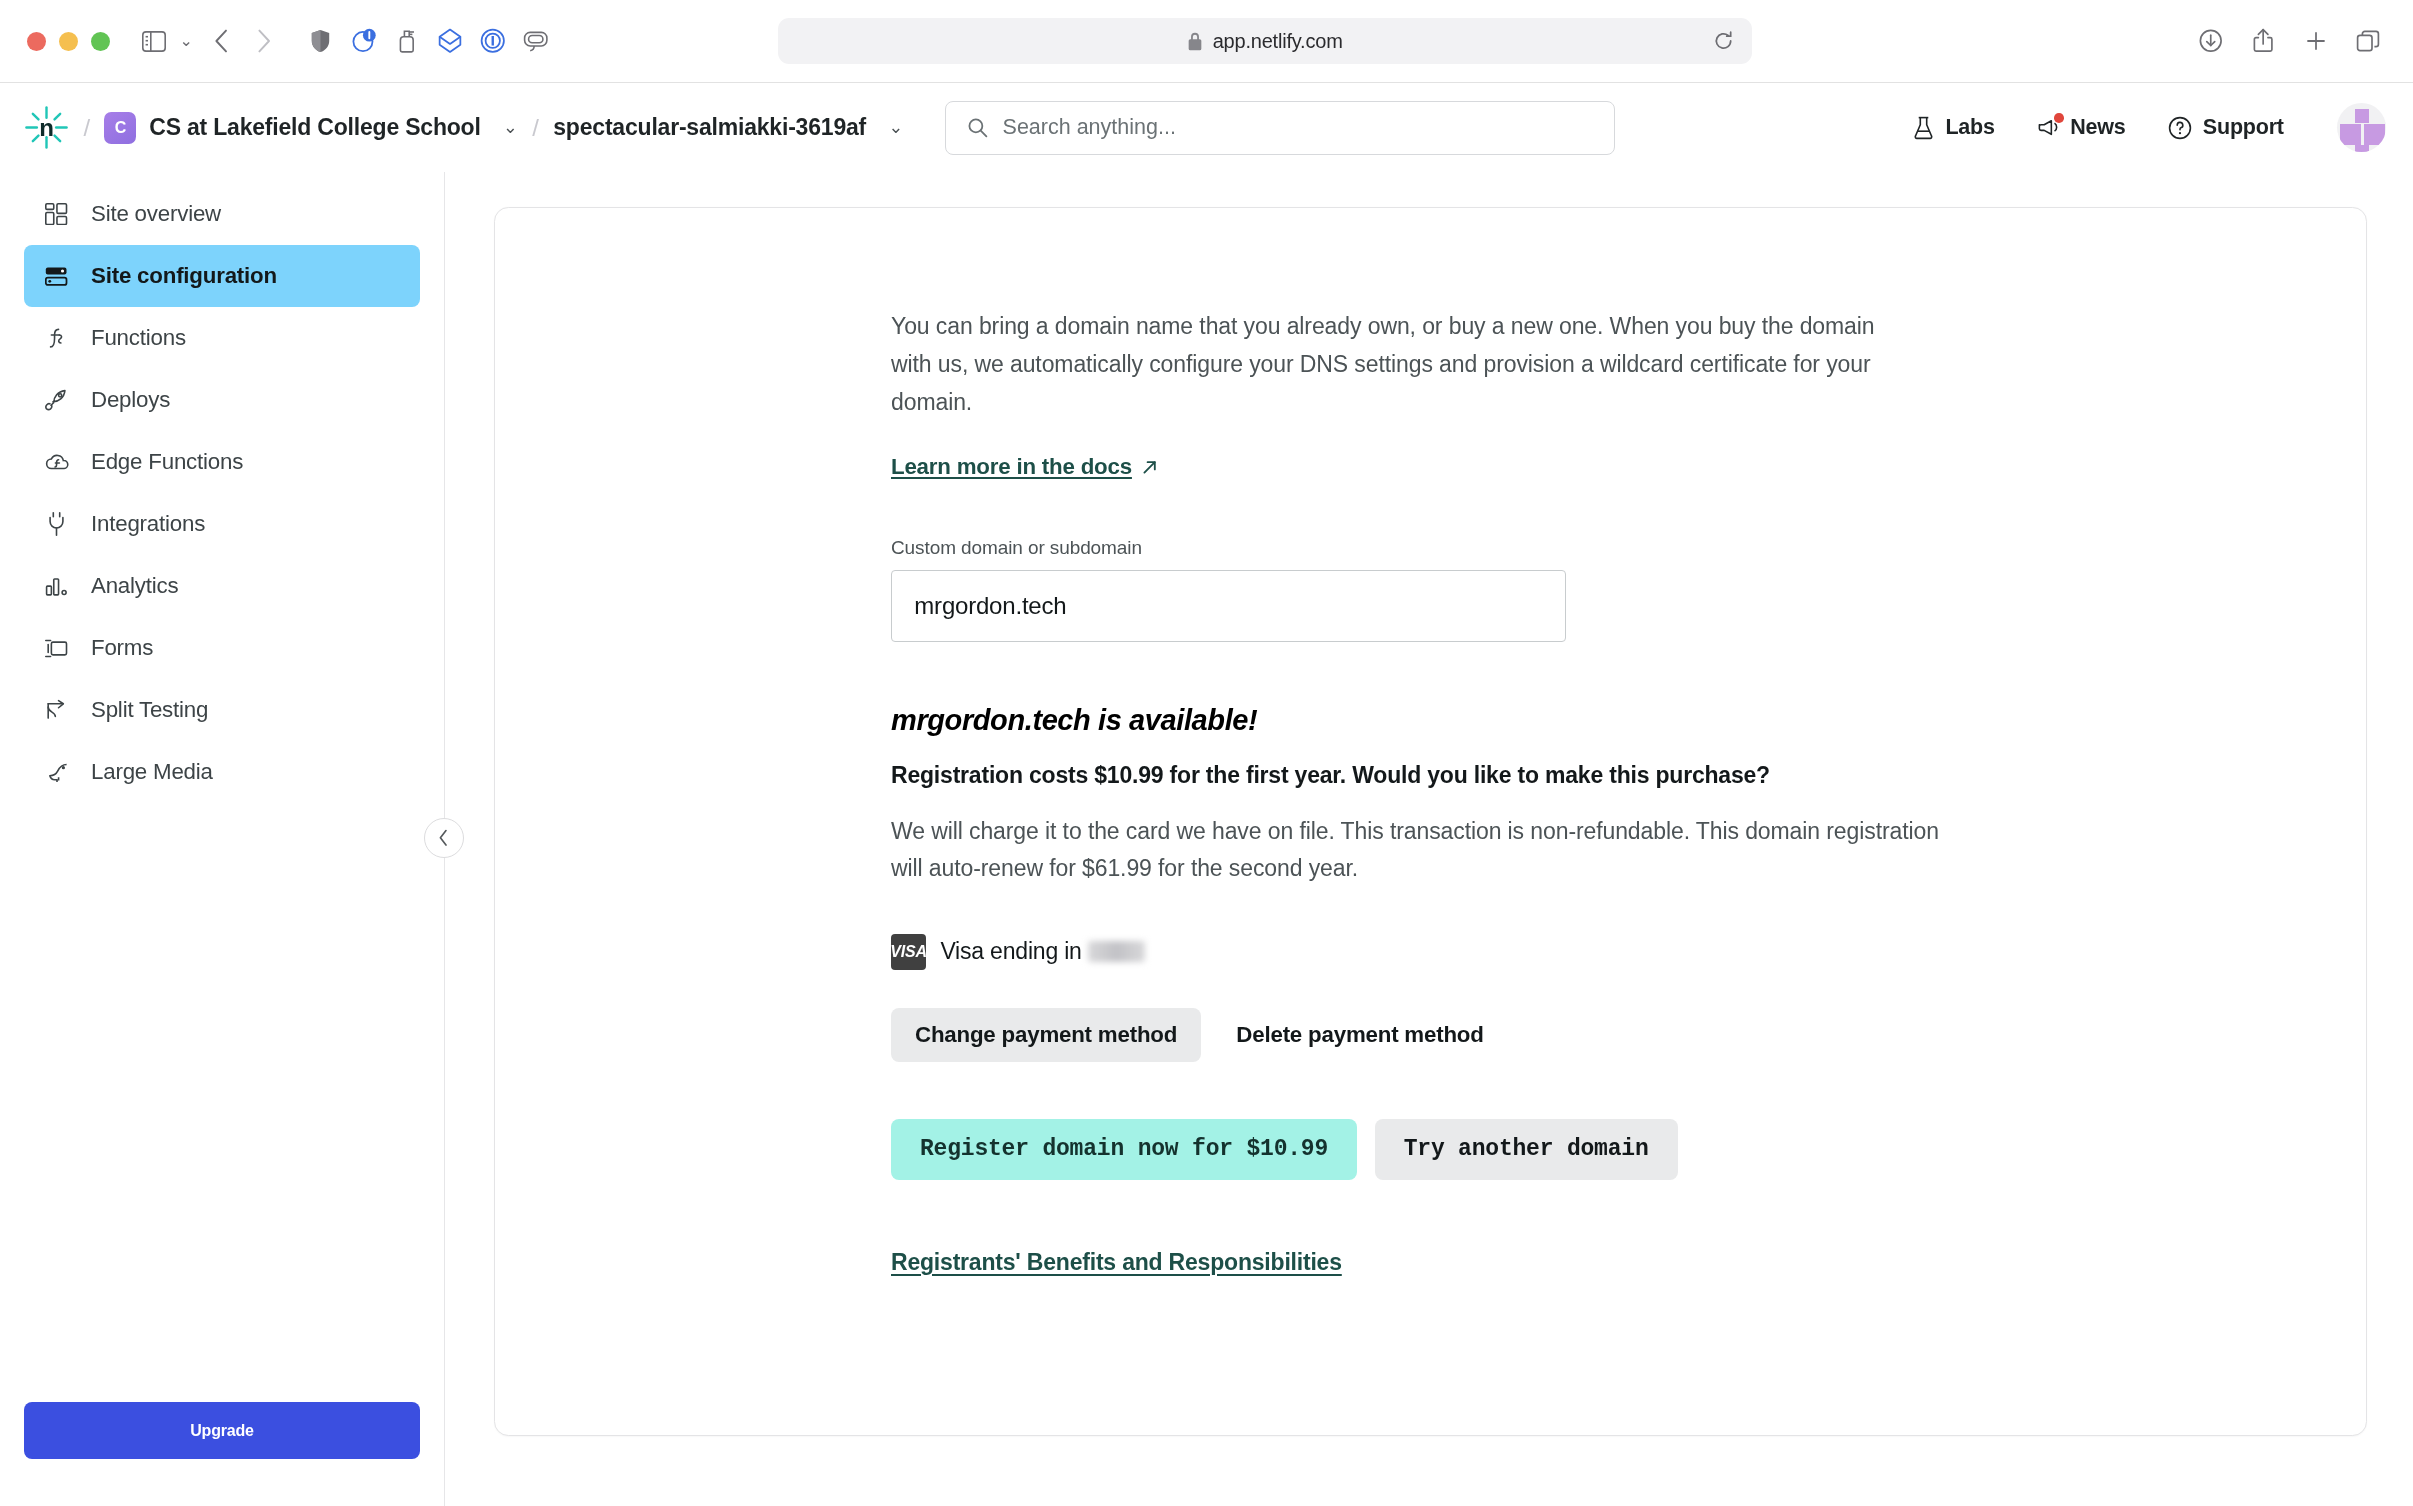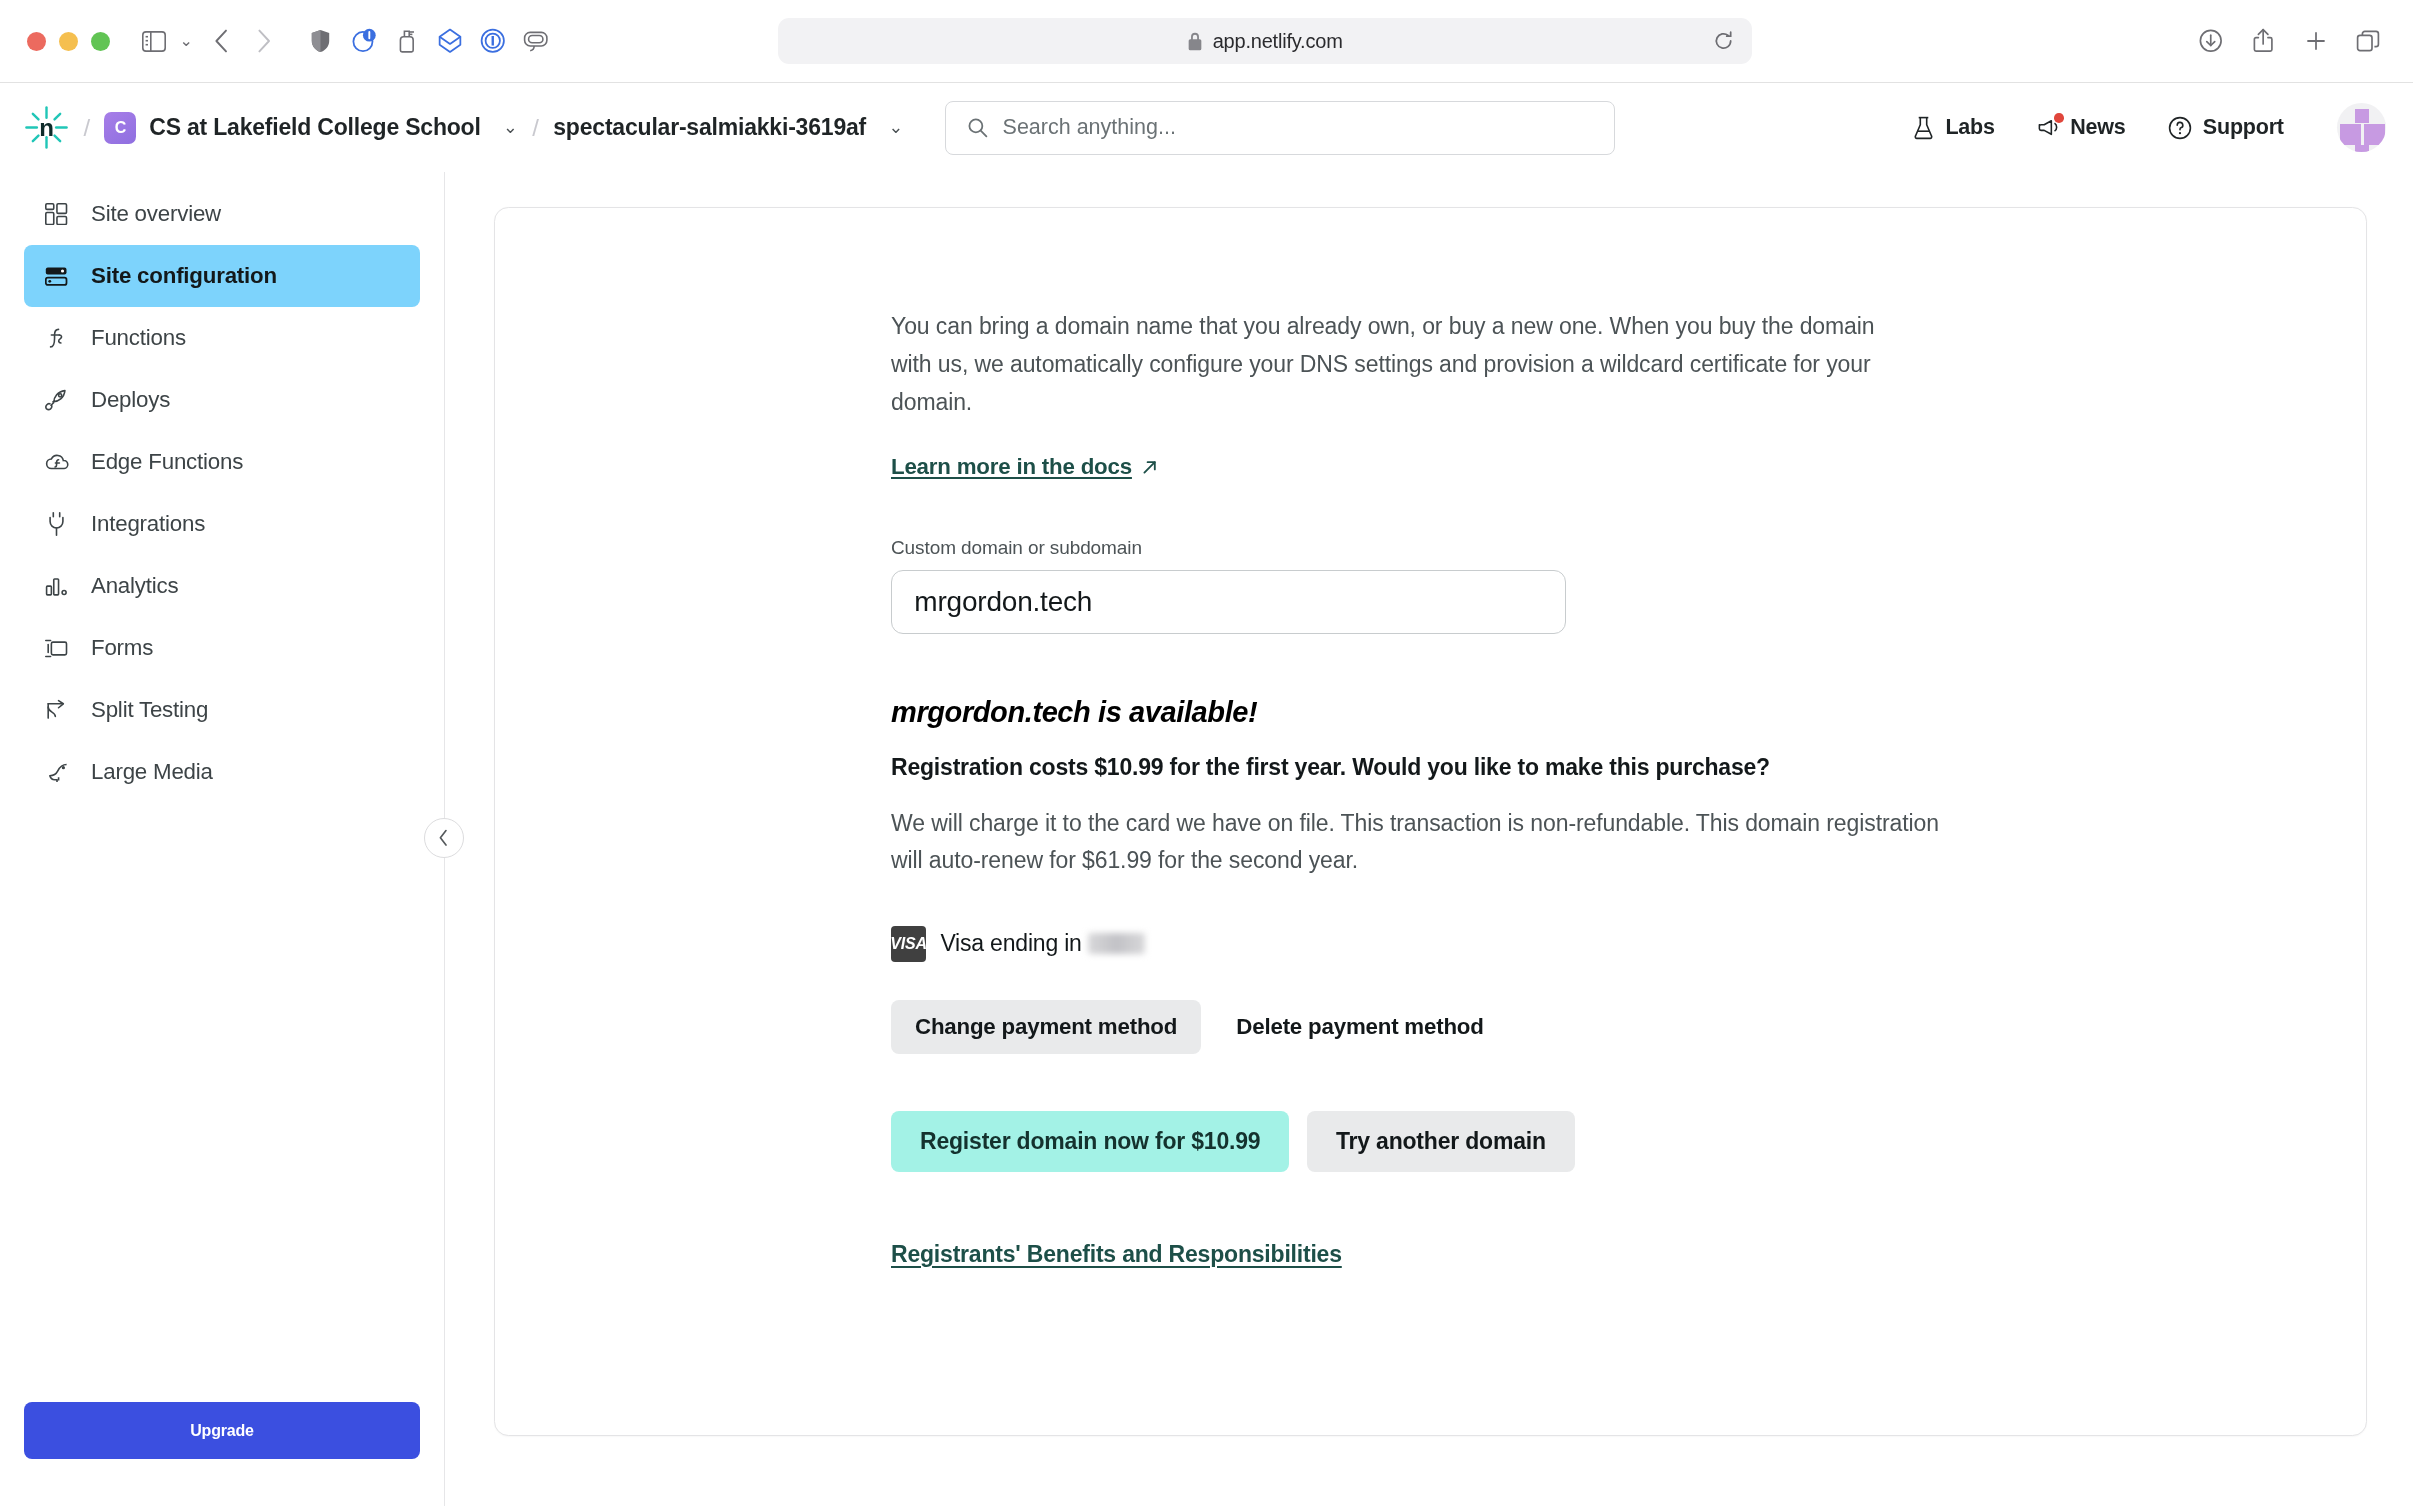--- a/index.html
+++ b/index.html
@@ -224,25 +224,25 @@
     text-decoration: underline;
     text-underline-offset: 3.2px;
     letter-spacing: -0.2px;
     cursor: pointer;
   }
 
   .field-block { margin-top: 57px; }
   .field-label { font-size: 19px; color: #4c5356; margin-bottom: 11.2px; letter-spacing: -0.1px; }
   .domain-input {
     width: 675px;
-    height: 64px;
+    height: 72px;
     border: 0.8px solid #c8ccce;
-    border-radius: 12px;
+    border-radius: 4px;
     padding: 0 22.3px;
-    font-size: 28px;
+    font-size: 24px;
     color: #13181a;
     font-family: "Liberation Sans", sans-serif;
     background: #fff;
     letter-spacing: -0.2px;
   }
 
   .avail-title {
     margin-top: 62px;
     font-size: 29px;
     font-weight: 700;
@@ -299,21 +299,21 @@
     cursor: pointer;
     background: transparent;
     color: #13181a;
     white-space: nowrap;
   }
   .btn.grey { background: #e9eaeb; }
   .btn.teal { background: #a3f2e6; color: #14322e; }
   .btn.plain { background: transparent; }
 
   .btn-row.primary { margin-top: 57px; gap: 17.6px; }
-  .btn-row.primary .btn { height: 61px; padding: 0 29px; font-size: 23px; }
+  .btn-row.primary .btn { height: 61px; padding: 0 29px; font-size: 23px; font-family: Liberation Mono, monospace; }
 
   .terms-link {
     display: inline-block;
     margin-top: 69px;
     font-size: 23px;
     font-weight: 700;
     color: #1d4f48;
     text-decoration: underline;
     text-underline-offset: 4px;
     letter-spacing: -0.2px;

